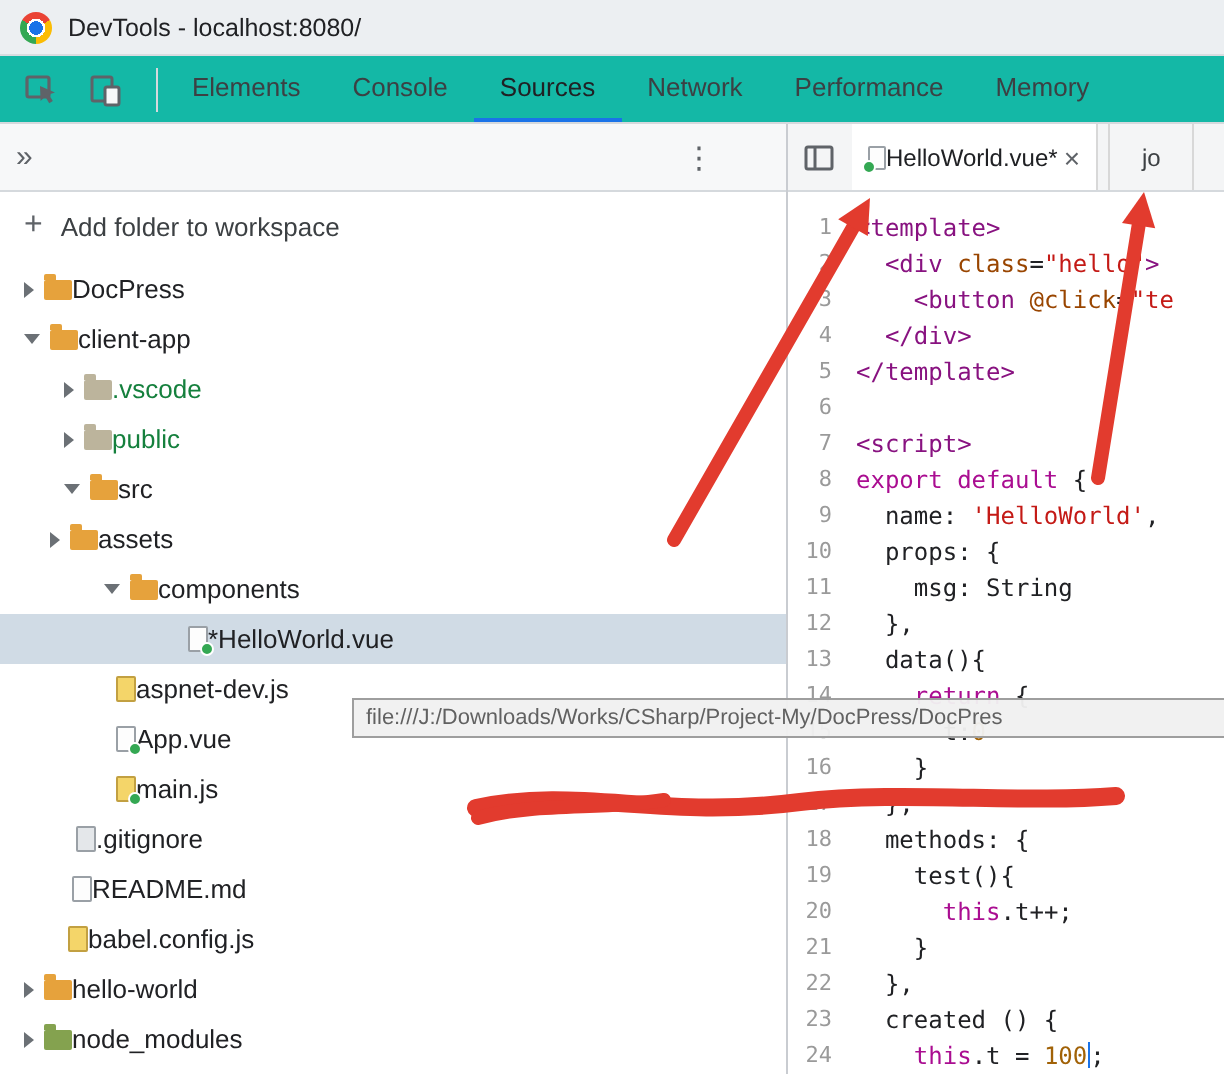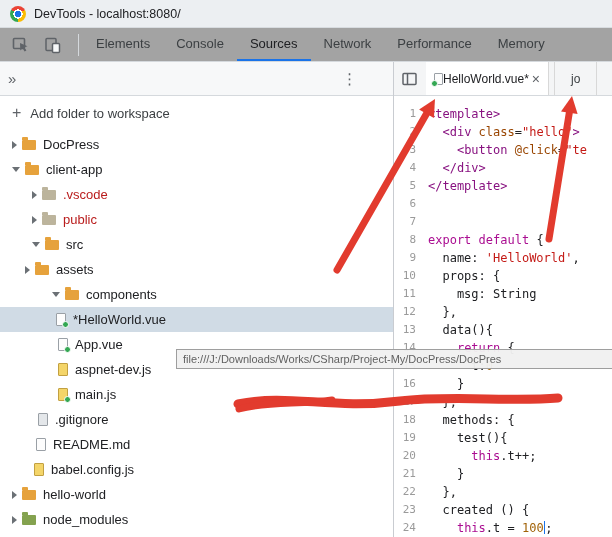--- a/index.html
+++ b/index.html
@@ -12,21 +12,21 @@
 
   
   .titlebar{height:28px;background:#eceff2;border-bottom:1px solid #d8dce0;
     display:flex;align-items:center;gap:8px;padding:0 10px;font-size:12.5px;color:#202124;}
   .chrome-icon{width:16px;height:16px;border-radius:50%;flex:none;
     background:
       radial-gradient(circle at 50% 50%, #1a73e8 0 30%, #fff 30% 41%, rgba(255,255,255,0) 41%),
       conic-gradient(#ea4335 0 60deg, #fbbc04 60deg 180deg, #34a853 180deg 300deg, #ea4335 300deg 360deg);}
 
   
-  .toolbar{height:34px;background:#a3a3a3;border-bottom:1px solid #d5d9dd;
+  .toolbar{height:34px;background:#14b8a6;border-bottom:1px solid #d5d9dd;
     display:flex;align-items:stretch;}
   .tool-icons{display:flex;align-items:center;gap:6px;padding:0 8px;}
   .icon-btn{width:26px;height:26px;display:flex;align-items:center;justify-content:center;border-radius:3px;}
   .vsep{width:1px;height:22px;background:#d5d9dd;align-self:center;margin:0 4px;}
   .main-tabs{display:flex;align-items:stretch;}
   .main-tab{display:flex;align-items:center;padding:0 13px;font-size:13px;color:#3c4043;border-bottom:2px solid transparent;}
   .main-tab.active{border-bottom-color:#1a73e8;color:#202124;}
 
   
   .content{display:flex;height:475px;}
@@ -40,22 +40,22 @@
   .panel-tab.active{border-bottom-color:#1a73e8;color:#202124;}
   .more-icon{display:flex;align-items:center;padding:0 8px;font-size:15px;color:#5f6368;}
   .menu-icon{display:flex;align-items:center;font-size:15px;color:#5f6368;margin-left:auto;margin-right:36px;}
 
   
   .tree{flex:1;overflow:hidden;padding-top:4px;font-size:13px;}
   .add-folder{height:26px;display:flex;align-items:center;padding-left:12px;margin-bottom:6px;color:#3c4043;}
   .plus{font-size:16px;color:#5f6368;margin-right:9px;line-height:1;}
   .trow{height:25px;display:flex;align-items:center;white-space:nowrap;}
   .trow.selected{background:#d0dbe5;}
-  .trow.muted .tlabel{color:#b91c1c;}
-  .tlabel{margin-left:7px;}
+  .trow.muted .tlabel{color:#15803d;}
+  .tlabel{}
   .chev{flex:none;margin-right:5px;}
   .chev.right{width:0;height:0;border-left:5px solid #6b7075;border-top:4px solid transparent;border-bottom:4px solid transparent;}
   .chev.down{width:0;height:0;border-top:5px solid #6b7075;border-left:4px solid transparent;border-right:4px solid transparent;}
   .folder{flex:none;width:14px;height:10px;border-radius:1px;position:relative;background:#e6a23c;}
   .folder::before{content:"";position:absolute;top:-3px;left:0;width:6px;height:3px;border-radius:1px 1px 0 0;background:inherit;}
   .folder.f-orange{background:#e6a23c;}
   .folder.f-muted{background:#bcb49c;}
   .folder.f-green{background:#84a24f;}
   .ficon{flex:none;width:10px;height:13px;background:#fdfdfd;border:1px solid #9aa0a6;border-radius:1px;position:relative;}
   .ficon.f-yellow{background:#f4d569;border-color:#c2a041;}
@@ -168,35 +168,35 @@
           <div class="trow" style="padding-left: 25px;">
             <span class="chev right"></span>
             <span class="folder f-orange"></span>
             <span class="tlabel">assets</span>
           </div>
           <div class="trow" style="padding-left: 52px;">
             <span class="chev down"></span>
             <span class="folder f-orange"></span>
             <span class="tlabel">components</span>
           </div>
-          <div class="trow selected" style="padding-left: 56px;">
+          <div class="trow selected" style="padding-left: 94px;">
             <span class="ficon f-white">
               <span class="gdot"></span>
             </span>
             <span class="tlabel">*HelloWorld.vue</span>
+          </div>
+          <div class="trow" style="padding-left: 58px;">
+            <span class="ficon f-yellow"></span>
+            <span class="tlabel">aspnet-dev.js</span>
           </div>
           <div class="trow" style="padding-left: 58px;">
             <span class="ficon f-white">
               <span class="gdot"></span>
             </span>
             <span class="tlabel">App.vue</span>
-          </div>
-          <div class="trow" style="padding-left: 58px;">
-            <span class="ficon f-yellow"></span>
-            <span class="tlabel">aspnet-dev.js</span>
           </div>
           <div class="trow" style="padding-left: 58px;">
             <span class="ficon f-yellow">
               <span class="gdot"></span>
             </span>
             <span class="tlabel">main.js</span>
           </div>
           <div class="trow" style="padding-left: 38px;">
             <span class="ficon f-gray"></span>
             <span class="tlabel">.gitignore</span>
@@ -264,20 +264,21 @@
         <div class="code-row">
           <span class="gutter">5</span>
           <span class="ltext"><span class="tk-tag">&lt;/template&gt;</span></span>
         </div>
         <div class="code-row">
           <span class="gutter">6</span>
           <span class="ltext"></span>
         </div>
         <div class="code-row">
           <span class="gutter">7</span>
+          <span class="ltext"><span class="tk-tag">&lt;script&gt;</span></span>
         </div>
         <div class="code-row">
           <span class="gutter">8</span>
           <span class="ltext"><span class="tk-kw">export default</span><span class="tk-plain"> {</span></span>
         </div>
         <div class="code-row">
           <span class="gutter">9</span>
           <span class="ltext"><span class="tk-plain">  name: </span><span class="tk-str">'HelloWorld'</span><span class="tk-plain">,</span></span>
         </div>
         <div class="code-row">

